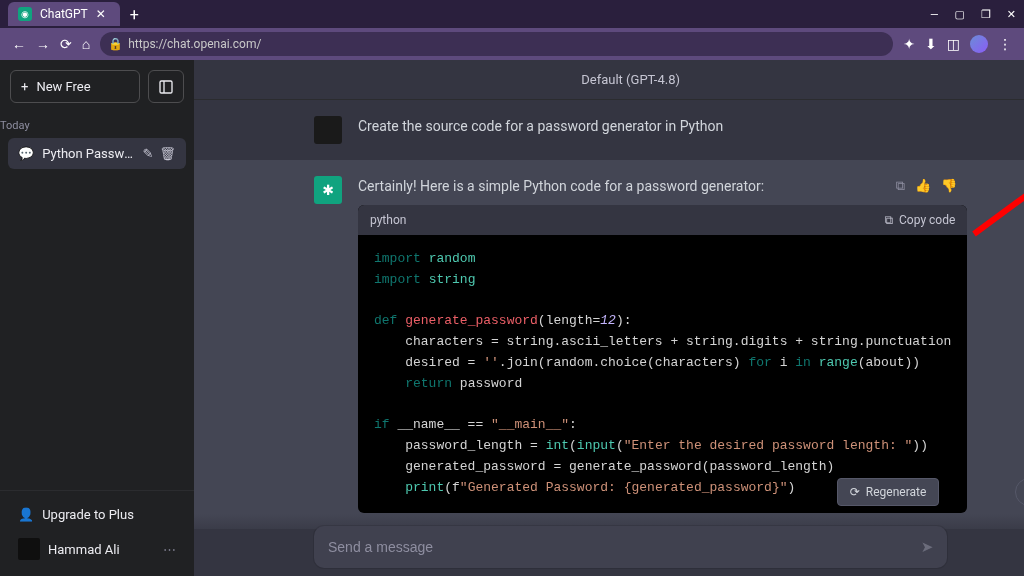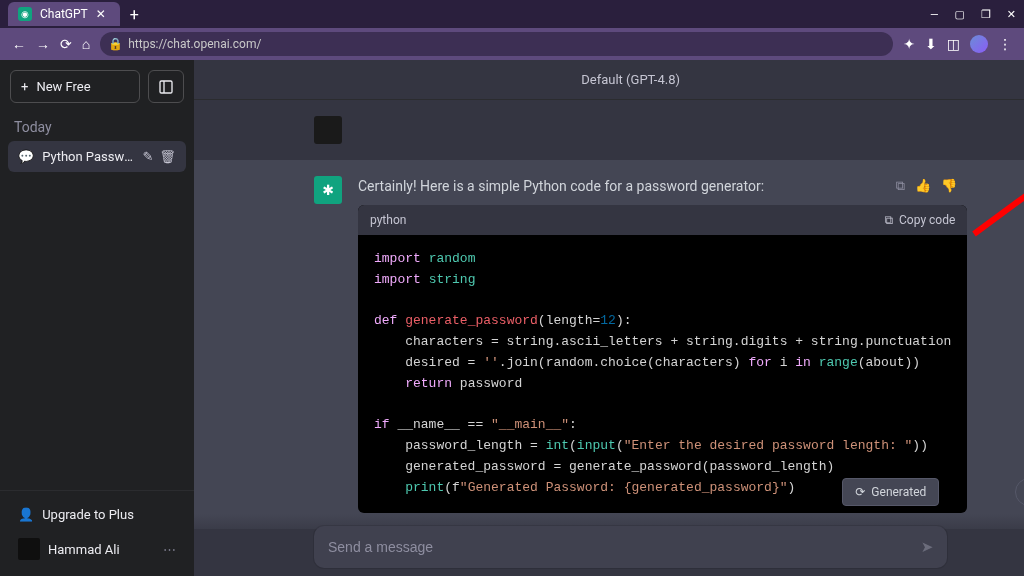--- a/index.html
+++ b/index.html
@@ -22,21 +22,21 @@
 .toolbar-icon { color: #fff; font-size: 14px; cursor: pointer; }
 .toolbar-avatar { width: 18px; height: 18px; border-radius: 50%; background: linear-gradient(135deg,#6b8dd6,#8b5cf6); cursor: pointer; }
 .toolbar-menu { color: #fff; font-size: 14px; cursor: pointer; }
 
 
 .app { display: flex; height: 516px; background: #343541; }
 .sidebar { width: 194px; background: #202123; display: flex; flex-direction: column; }
 .sidebar-top { padding: 10px; display: flex; gap: 8px; }
 .new-chat-btn { flex: 1; display: flex; align-items: center; gap: 8px; border: 1px solid #4d4d4f; border-radius: 6px; padding: 8px 10px; font-size: 13px; color: #ececf1; cursor: pointer; }
 .sidebar-collapse { width: 36px; border: 1px solid #4d4d4f; border-radius: 6px; display: flex; align-items: center; justify-content: center; cursor: pointer; color: #ececf1; }
-.sidebar-section-label { font-size: 14px; color: #8e8ea0; padding: 6px 14px; }
+.sidebar-section-label { font-size: 11px; color: #8e8ea0; padding: 6px 0; }
 .chat-item { display: flex; align-items: center; gap: 8px; padding: 8px 10px; margin: 0 8px; border-radius: 6px; background: #343541; font-size: 13px; color: #ececf1; cursor: pointer; }
 .chat-item-icon { font-size: 13px; }
 .chat-item-title { flex: 1; white-space: nowrap; overflow: hidden; text-overflow: ellipsis; }
 .chat-item-actions { display: flex; gap: 6px; color: #c5c5d2; }
 .chat-item-actions span { cursor: pointer; }
 
 .sidebar-spacer { flex: 1; }
 .sidebar-bottom { padding: 8px; border-top: 1px solid #2b2c2f; }
 .upgrade-btn { display: flex; align-items: center; gap: 8px; padding: 8px 10px; font-size: 13px; color: #ececf1; cursor: pointer; border-radius: 6px; }
 .user-row { display: flex; align-items: center; gap: 8px; padding: 8px 10px; font-size: 13px; color: #ececf1; cursor: pointer; border-radius: 6px; }
@@ -55,24 +55,24 @@
 .avatar.user-av { background: #1a1a1a; }
 .avatar.assistant-av { background: #10a37f; color: #fff; font-size: 14px; }
 .msg-content { flex: 1; font-size: 14px; color: #d1d5db; line-height: 1.5; }
 .msg-actions { position: absolute; right: 110px; display: flex; gap: 10px; color: #8e8ea0; font-size: 13px; }
 .msg-actions span { cursor: pointer; }
 
 .code-block { margin-top: 8px; border-radius: 6px; overflow: hidden; background: #000; }
 .code-header { display: flex; justify-content: space-between; align-items: center; background: #343541; padding: 6px 12px; font-size: 12px; color: #c5c5d2; }
 .copy-code-btn { display: flex; align-items: center; gap: 6px; cursor: pointer; }
 .code-body { padding: 14px 16px; font-family: "Consolas", "Courier New", monospace; font-size: 13px; line-height: 1.6; white-space: pre; overflow-x: auto; }
-.tok-kw { color: #f0abfc; }
+.tok-kw { color: #0f766e; }
 .tok-mod { color: #4ec9b0; }
 .tok-op { color: #d4d4d4; }
-.tok-num { color: #0369a1; }
+.tok-num { color: #c4b5fd; font-style: italic; }
 .tok-str { color: #ce9178; }
 .tok-bi { color: #4ec9b0; }
 .tok-fnred { color: #ec5f67; }
 
 .input-area { position: absolute; bottom: 0; left: 0; right: 0; background: linear-gradient(180deg, rgba(52,53,65,0) 0%, #343541 40%); padding: 12px 120px 8px; }
 .regenerate-btn { position: absolute; right: 128px; top: -36px; background: #444654; border: 1px solid #565869; border-radius: 4px; padding: 6px 12px; font-size: 12px; color: #d1d5db; display: flex; align-items: center; gap: 6px; cursor: pointer; }
 .scroll-down-btn { position: absolute; right: 24px; top: -36px; width: 28px; height: 28px; border-radius: 50%; background: #444654; border: 1px solid #565869; color: #d1d5db; display: flex; align-items: center; justify-content: center; cursor: pointer; font-size: 13px; }
 .msg-input { background: #40414f; border-radius: 10px; padding: 12px 14px; display: flex; align-items: center; box-shadow: 0 0 0 1px rgba(0,0,0,.1); }
 .msg-input input { flex: 1; background: transparent; border: none; outline: none; color: #ececf1; font-size: 14px; }
 .msg-input input::placeholder { color: #8e8ea0; }
@@ -159,20 +159,21 @@
 
   <div class="main">
     <div class="model-header">
       <span>Default (GPT-4.8)</span>
 
     </div>
 
     <div class="conversation">
       <div class="msg-row user">
         <div class="avatar user-av"></div>
+        <div class="msg-content">Create the source code for a password generator in Python</div>
       </div>
 
       <div class="msg-row assistant" style="position:relative;">
         <div class="avatar assistant-av">✱</div>
         <div class="msg-content">
           <div>Certainly! Here is a simple Python code for a password generator:</div>
           <div class="msg-actions" style="top:16px;">
             <span>⧉</span>
             <span>👍</span>
             <span>👎</span>
@@ -199,21 +200,21 @@
 <span class="tok-op">    generated_password = generate_password(password_length)</span>
 <span class="tok-op">    </span><span class="tok-bi">print</span><span class="tok-op">(f</span><span class="tok-str">"Generated Password: {generated_password}"</span><span class="tok-op">)</span></div>
           </div>
         </div>
       </div>
     </div>
 
     <div class="input-area">
       <div class="regenerate-btn">
         <span>⟳</span>
-        <span>Generated</span>
+        <span>Regenerate</span>
       </div>
       <div class="scroll-down-btn">
         
       </div>
       <div class="msg-input">
         <input type="text" placeholder="Send a message" style="">
         <span class="send-btn">➤</span>
       </div>
     </div>
 

